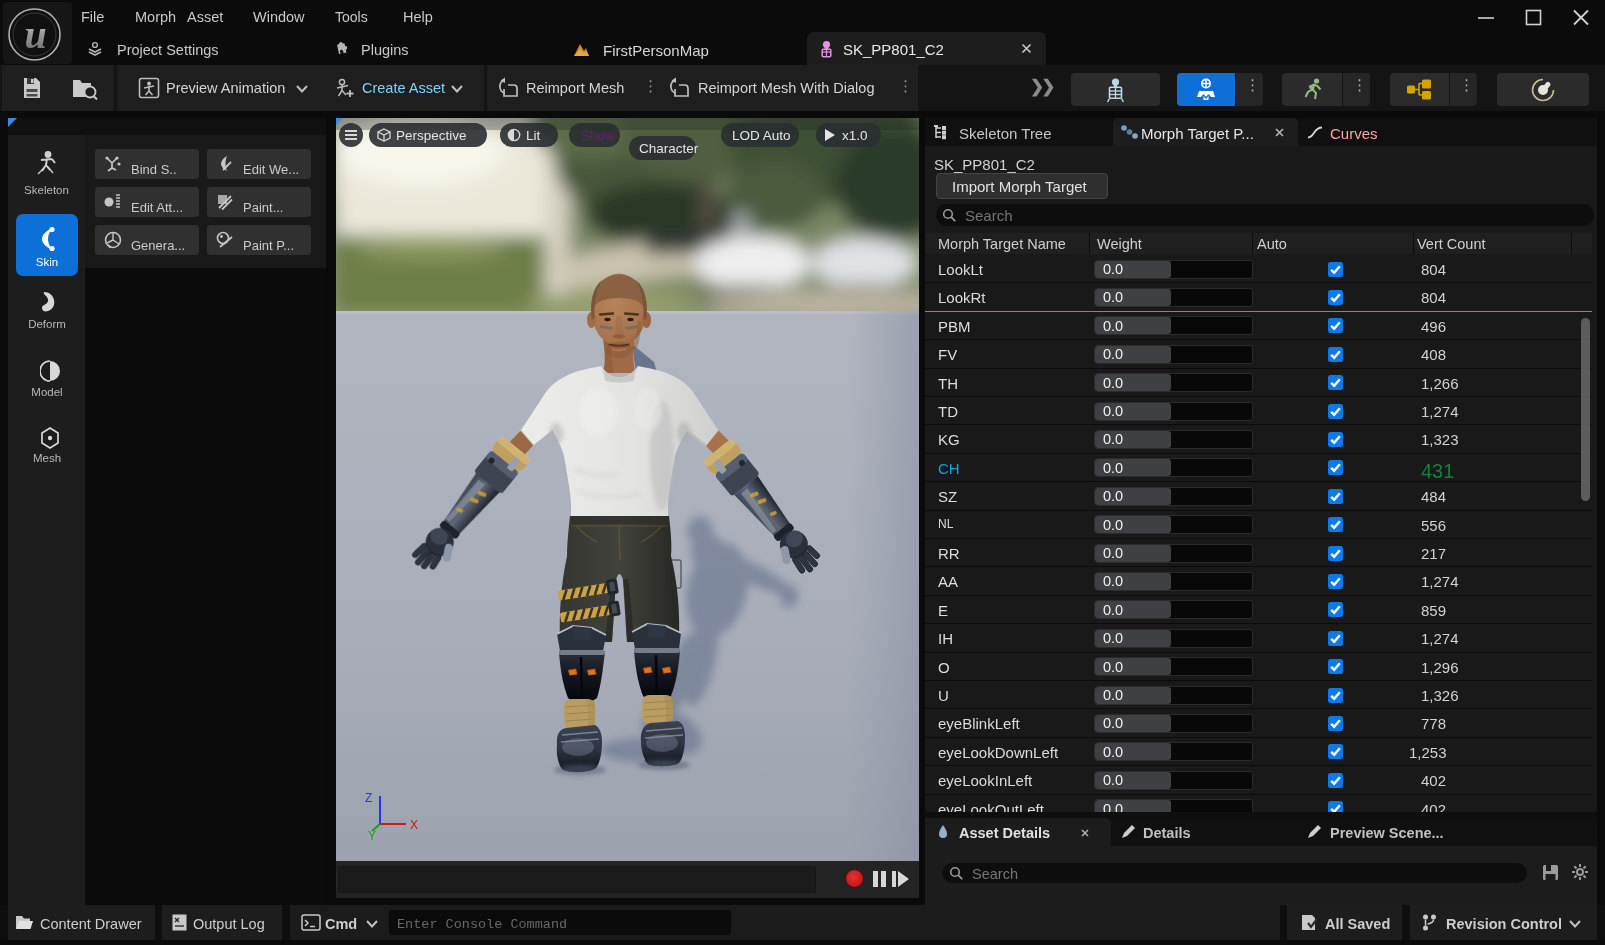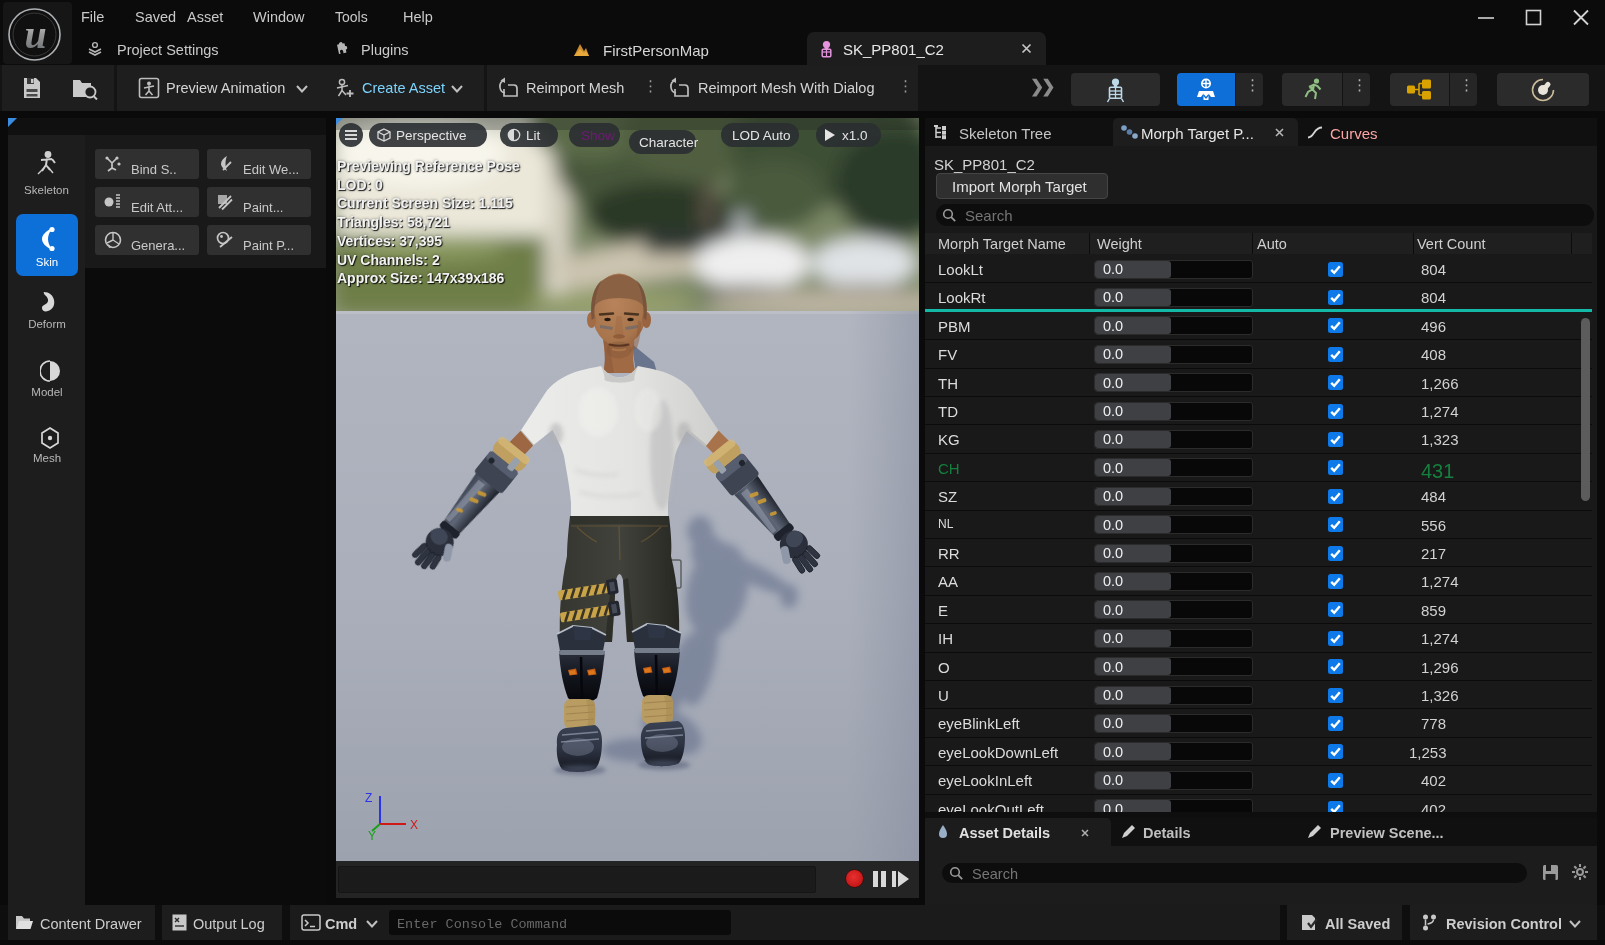--- a/index.html
+++ b/index.html
@@ -18,21 +18,21 @@
         <stop offset="0" stop-color="#e8e8e8"></stop>
           <stop offset="0.5" stop-color="#9a9a9a"></stop>
           <stop offset="1" stop-color="#5f6468"></stop>
       </linearGradient>
     </defs>
     <circle cx="27.5" cy="27.5" r="25.5" fill="#101010" stroke="#aeb2b5" stroke-width="1.6"></circle>
     <circle cx="27.5" cy="27.5" r="21.5" fill="none" stroke="#3a3a3a" stroke-width="1"></circle>
     <text x="28.5" y="40.5" font-family="Liberation Serif" font-size="40" font-style="italic" font-weight="bold" text-anchor="middle" fill="url(#uglo)">u</text>
   </svg>
   <div class="txt" style="left:81px;top:9px;font-size:14.5px;color:#c9c9c9">File</div>
-  <div class="txt" style="left:135px;top:9px;font-size:14.5px;color:#c9c9c9">Saved</div>
+  <div class="txt" style="left:135px;top:9px;font-size:14.5px;color:#c9c9c9">Morph</div>
   <div class="txt" style="left:187px;top:9px;font-size:14.5px;color:#c9c9c9">Asset</div>
   <div class="txt" style="left:253px;top:9px;font-size:14.5px;color:#c9c9c9">Window</div>
   <div class="txt" style="left:335px;top:9px;font-size:14px;color:#c9c9c9">Tools</div>
   <div class="txt" style="left:403px;top:9px;font-size:14.5px;color:#c9c9c9">Help</div>
 
   <svg class="abs" style="left:86px;top:40px" width="18" height="18" viewBox="0 0 18 18">
     <circle cx="9" cy="5" r="2.4" fill="none" stroke="#b5b5b5" stroke-width="1.4"></circle>
     <path d="M3,9 L9,12 L15,9" fill="none" stroke="#b5b5b5" stroke-width="1.6"></path>
     <path d="M3,12 L9,15 L15,12" fill="none" stroke="#b5b5b5" stroke-width="1.6"></path>
   </svg>
@@ -542,40 +542,31 @@
 <div class="abs" style="left:164px;top:5px;width:58px;height:24px;border-radius:12px;background:rgba(42,45,49,0.9)">
   <svg class="abs" style="left:7px;top:5px" width="14" height="14" viewBox="0 0 14 14">
     <circle cx="7" cy="7" r="5.7" fill="none" stroke="#d8d8d8" stroke-width="1.3"></circle>
     <path d="M7,1.3 A5.7,5.7 0 0 0 7,12.7 Z" fill="#d8d8d8"></path>
   </svg>
   <div class="txt" style="left:26px;top:5px;font-size:13.5px;color:#e4e4e4">Lit</div>
 </div>
 <div class="abs" style="left:233px;top:5px;width:51px;height:24px;border-radius:12px;background:rgba(42,45,49,0.9)">
   <div class="txt" style="left:12px;top:5px;font-size:13.5px;color:#701a75">Show</div>
 </div>
-<div class="abs" style="left:293px;top:12px;width:67px;height:24px;border-radius:12px;background:rgba(42,45,49,0.9)">
+<div class="abs" style="left:293px;top:18px;width:67px;height:24px;border-radius:12px;background:rgba(42,45,49,0.9)">
   <div class="txt" style="left:10px;top:5px;font-size:13.5px;color:#e4e4e4">Character</div>
 </div>
 <div class="abs" style="left:385px;top:5px;width:78px;height:24px;border-radius:12px;background:rgba(42,45,49,0.9)">
   <div class="txt" style="left:11px;top:5px;font-size:13.5px;color:#e4e4e4">LOD Auto</div>
 </div>
 <div class="abs" style="left:480px;top:5px;width:65px;height:24px;border-radius:12px;background:rgba(42,45,49,0.9)">
   <div class="abs" style="left:9px;top:6px;width:0;height:0;border-left:10px solid #e4e4e4;border-top:6px solid transparent;border-bottom:6px solid transparent"></div>
   <div class="txt" style="left:26px;top:5px;font-size:13.5px;color:#e4e4e4">x1.0</div>
 </div>
 
-<div class="abs" style="left:1px;top:39px;font-size:14px;font-weight:bold;color:#f2f2f2;line-height:18.7px;text-shadow:1px 1px 1px rgba(0,0,0,0.85),0 0 3px rgba(0,0,0,0.5);white-space:nowrap">
-Previewing Reference Pose<br>
-LOD: 0<br>
-Current Screen Size: 1.115<br>
-Triangles: 58,721<br>
-Vertices: 37,395<br>
-UV Channels: 2<br>
-Approx Size: 147x39x186
-</div>
 <div class="abs" style="left:0;top:0;width:7px;height:7px;background:#3a8de0;clip-path:polygon(0 0,100% 0,0 100%)"></div>
 </div>
 
 <div class="abs" style="left:336px;top:861px;width:583px;height:37px;background:#242424">
   <div class="abs" style="left:2px;top:5px;width:478px;height:27px;background:#1b1b1b;border:1px solid #151515;border-radius:2px"></div>
   <div class="abs" style="left:509px;top:8px;width:19px;height:19px;border-radius:50%;background:radial-gradient(circle at 45% 40%, #e83030, #b80c0c);border:1.5px solid #3a1212"></div>
   <div class="abs" style="left:537px;top:10px;width:5px;height:16px;background:#d8d8d8"></div>
   <div class="abs" style="left:545px;top:10px;width:5px;height:16px;background:#d8d8d8"></div>
   <div class="abs" style="left:556px;top:10px;width:3.5px;height:16px;background:#d8d8d8"></div>
   <div class="abs" style="left:562px;top:10px;width:0;height:0;border-left:11px solid #d8d8d8;border-top:8px solid transparent;border-bottom:8px solid transparent"></div>
@@ -633,21 +624,21 @@
         <div class="txt" style="left:13px;top:6px;font-size:15px;color:#dcdcdc">LookLt</div>
         <div class="abs" style="left:169px;top:4.5px;width:159px;height:19px;background:#080808;border:1px solid #2b2b2b;border-radius:3px"></div>
         <div class="abs" style="left:170px;top:5.5px;width:76px;height:17px;background:#3f4044;border-radius:3px"></div>
         <div class="txt" style="left:178px;top:6px;font-size:14.5px;color:#f0f0f0">0.0</div>
         <div class="abs" style="left:403px;top:6.5px;width:15px;height:15px;background:#0e79e8;border-radius:2.5px"></div>
         <svg class="abs" style="left:403px;top:6.5px" width="15" height="15" viewBox="0 0 15 15">
           <path d="M3.2,7.8 L6.2,10.8 L11.8,4.2" stroke="#fff" stroke-width="2.4" fill="none"></path>
         </svg>
         <div class="txt" style="left:496px;top:6px;font-size:15px;color:#d2d2d2">804</div>
       </div>
-      <div class="abs" style="left:0;top:28.4px;width:667px;height:28.4px;border-bottom:3px solid #14b8a6">
+      <div class="abs" style="left:0;top:28.4px;width:667px;height:28.4px;border-bottom:1px solid #14b8a6">
         <div class="txt" style="left:13px;top:6px;font-size:15px;color:#dcdcdc">LookRt</div>
         <div class="abs" style="left:169px;top:4.5px;width:159px;height:19px;background:#080808;border:1px solid #2b2b2b;border-radius:3px"></div>
         <div class="abs" style="left:170px;top:5.5px;width:76px;height:17px;background:#3f4044;border-radius:3px"></div>
         <div class="txt" style="left:178px;top:6px;font-size:14.5px;color:#f0f0f0">0.0</div>
         <div class="abs" style="left:403px;top:6.5px;width:15px;height:15px;background:#0e79e8;border-radius:2.5px"></div>
         <svg class="abs" style="left:403px;top:6.5px" width="15" height="15" viewBox="0 0 15 15">
           <path d="M3.2,7.8 L6.2,10.8 L11.8,4.2" stroke="#fff" stroke-width="2.4" fill="none"></path>
         </svg>
         <div class="txt" style="left:496px;top:6px;font-size:15px;color:#d2d2d2">804</div>
       </div>
@@ -700,21 +691,21 @@
         <div class="abs" style="left:169px;top:4.5px;width:159px;height:19px;background:#080808;border:1px solid #2b2b2b;border-radius:3px"></div>
         <div class="abs" style="left:170px;top:5.5px;width:76px;height:17px;background:#3f4044;border-radius:3px"></div>
         <div class="txt" style="left:178px;top:6px;font-size:14.5px;color:#f0f0f0">0.0</div>
         <div class="abs" style="left:403px;top:6.5px;width:15px;height:15px;background:#0e79e8;border-radius:2.5px"></div>
         <svg class="abs" style="left:403px;top:6.5px" width="15" height="15" viewBox="0 0 15 15">
           <path d="M3.2,7.8 L6.2,10.8 L11.8,4.2" stroke="#fff" stroke-width="2.4" fill="none"></path>
         </svg>
         <div class="txt" style="left:496px;top:6px;font-size:15px;color:#d2d2d2">1,323</div>
       </div>
       <div class="abs" style="left:0;top:198.8px;width:667px;height:28.4px;border-bottom:1px solid #0b0b0b">
-        <div class="txt" style="left:13px;top:6px;font-size:15px;color:#15803d">CH</div>
+        <div class="txt" style="left:13px;top:6px;font-size:15px;color:#0ea5e9">CH</div>
         <div class="abs" style="left:169px;top:4.5px;width:159px;height:19px;background:#080808;border:1px solid #2b2b2b;border-radius:3px"></div>
         <div class="abs" style="left:170px;top:5.5px;width:76px;height:17px;background:#3f4044;border-radius:3px"></div>
         <div class="txt" style="left:178px;top:6px;font-size:14.5px;color:#f0f0f0">0.0</div>
         <div class="abs" style="left:403px;top:6.5px;width:15px;height:15px;background:#0e79e8;border-radius:2.5px"></div>
         <svg class="abs" style="left:403px;top:6.5px" width="15" height="15" viewBox="0 0 15 15">
           <path d="M3.2,7.8 L6.2,10.8 L11.8,4.2" stroke="#fff" stroke-width="2.4" fill="none"></path>
         </svg>
         <div class="txt" style="left:496px;top:6px;font-size:20px;color:#15803d">431</div>
       </div>
       <div class="abs" style="left:0;top:227.2px;width:667px;height:28.4px;border-bottom:1px solid #0b0b0b">

